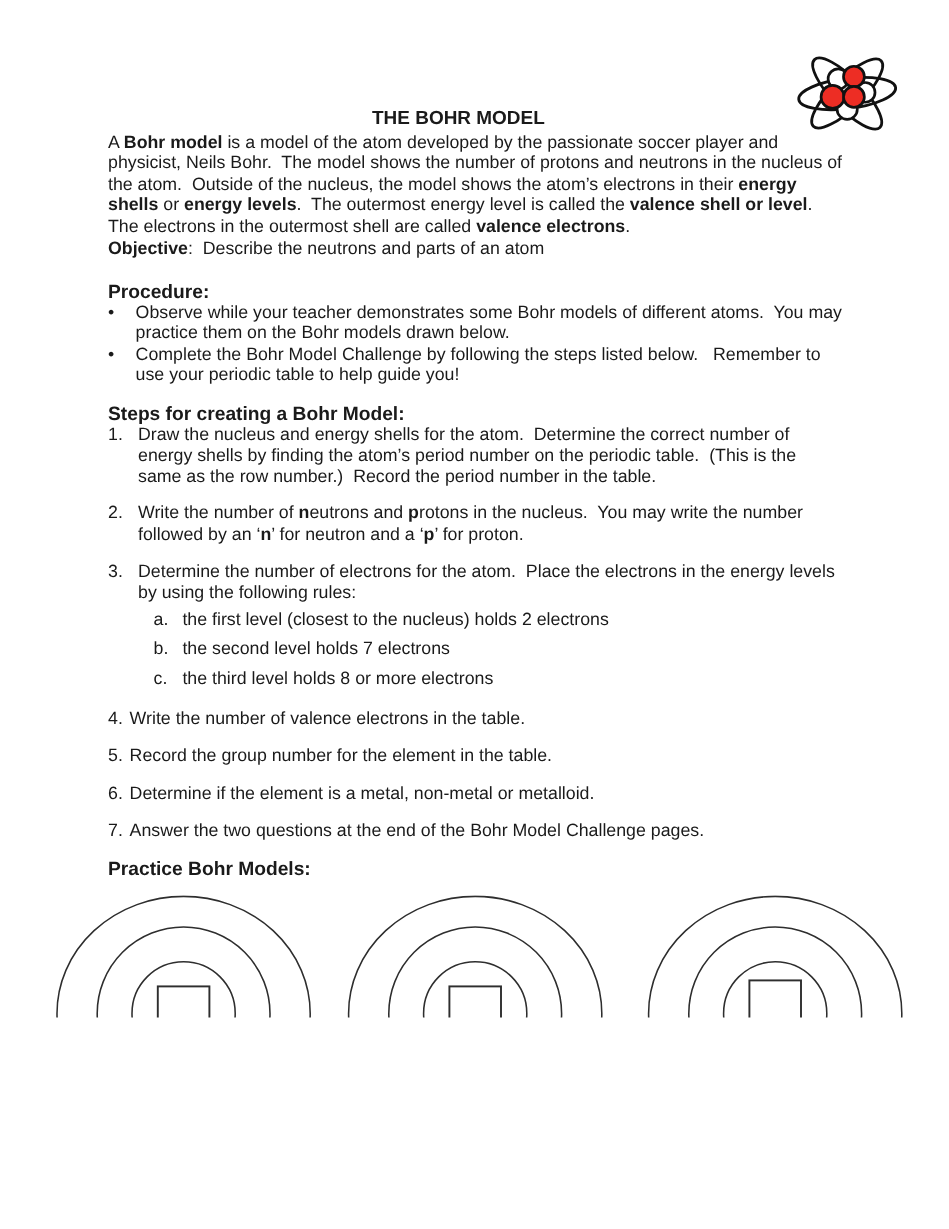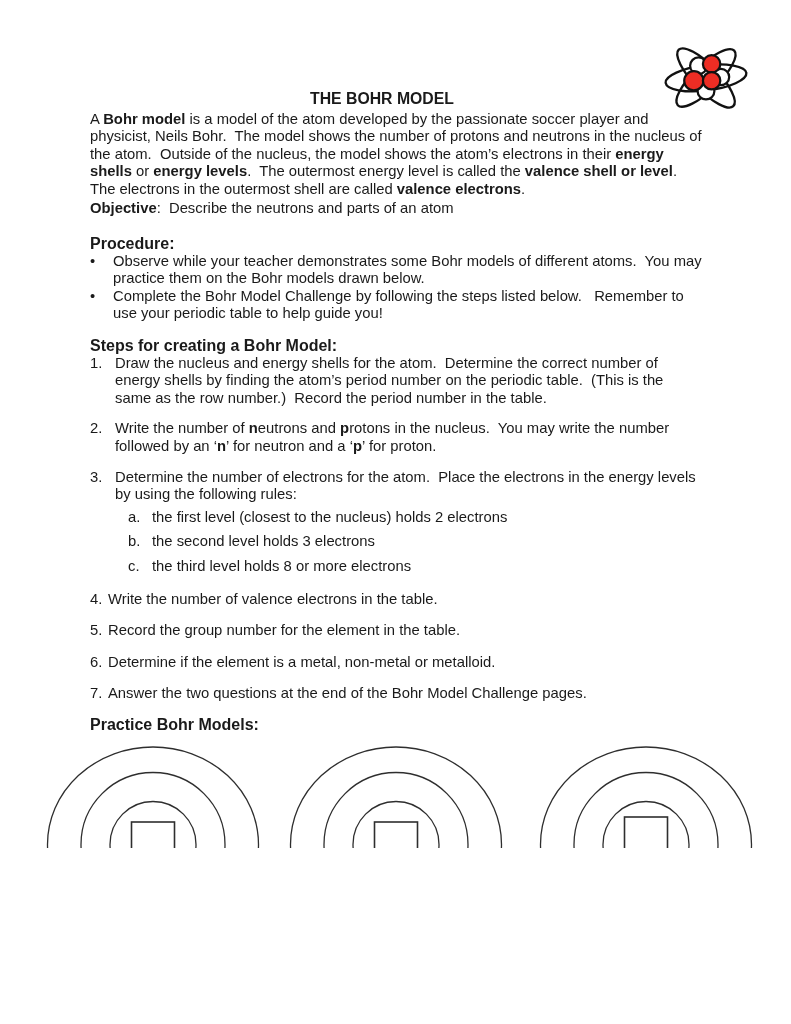--- a/index.html
+++ b/index.html
@@ -110,21 +110,21 @@
         <span class="mk mk-n">3.</span>
         <span class="body rich"><span>Determine the number of electrons for the atom.  Place the electrons in the energy levels by using the following rules:</span></span>
       </div>
 
     <div class="li sub sa">
         <span class="mk mk-s">a.</span>
         <span class="body rich"><span>the first level (closest to the nucleus) holds 2 electrons</span></span>
       </div>
     <div class="li sub sb">
         <span class="mk mk-s">b.</span>
-        <span class="body rich"><span>the second level holds 3 electrons</span></span>
+        <span class="body rich"><span>the second level holds 7 electrons</span></span>
       </div>
     <div class="li sub sc">
         <span class="mk mk-s">c.</span>
         <span class="body rich"><span>the third level holds 8 or more electrons</span></span>
       </div>
 
     <div class="li s4">
         <span class="mk mk-t">4.</span>
         <span class="body rich"><span>Write the number of valence electrons in the table.</span></span>
       </div>

